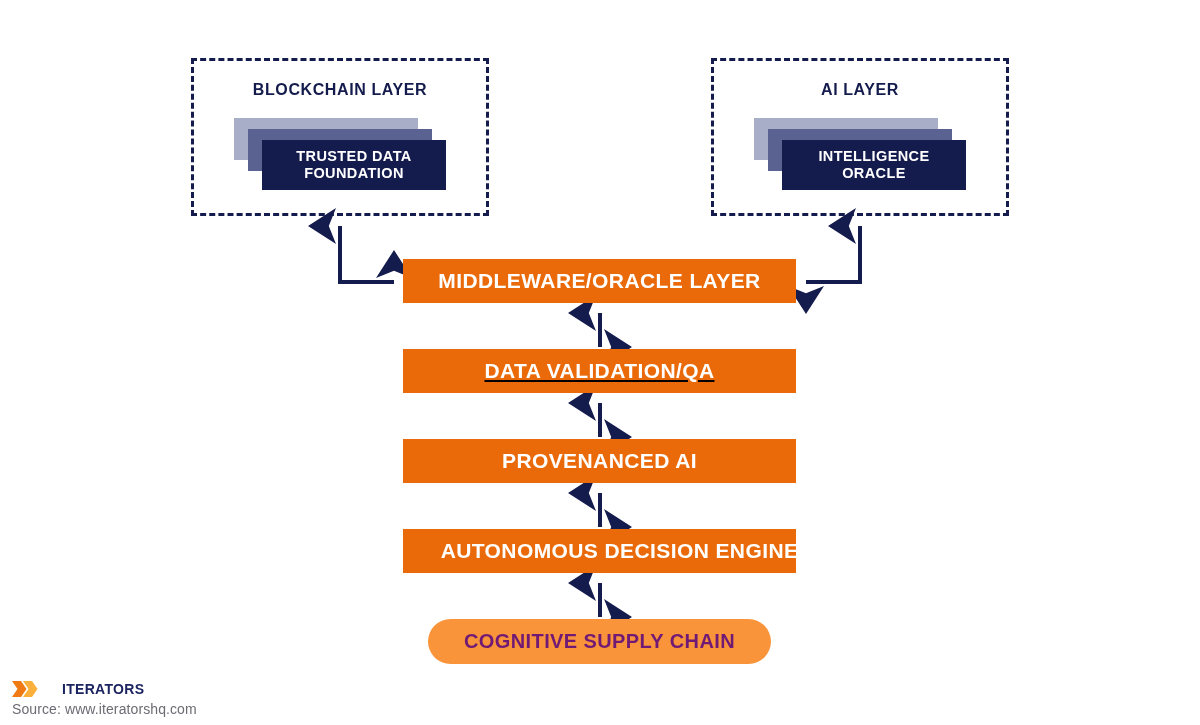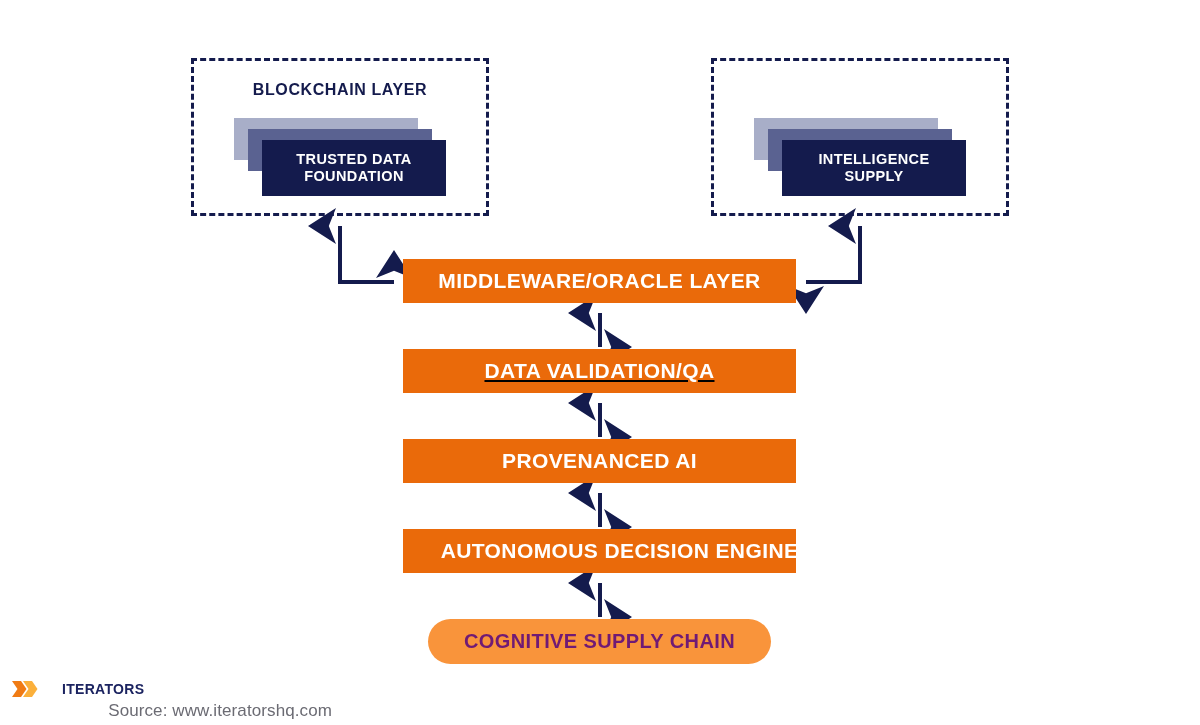--- a/index.html
+++ b/index.html
@@ -60,21 +60,21 @@
     width: 184px; height: 42px;
     background: #A8AEC8;
   }
   .card-mid {
     left: 14px; top: 11px;
     width: 184px; height: 42px;
     background: #5A6291;
   }
   .card-front {
     left: 28px; top: 22px;
-    width: 184px; height: 56px;
+    width: 184px; height: 50px;
     background: #141B4D;
     display: flex;
     align-items: center;
     justify-content: center;
     text-align: center;
   }
   .card-front span {
     color: #ffffff;
     font-size: 14.5px;
     font-weight: 700;
@@ -150,47 +150,47 @@
   }
   .logo-word {
     color: #1B2360;
     font-size: 14px;
     font-weight: 700;
     letter-spacing: 0.3px;
   }
   .source-line {
     margin-top: 2px;
     color: #6B6B73;
-    font-size: 17px;
+    font-size: 14px;
     letter-spacing: 0.1px;
-    text-align: right;
   }
 </style>
 </head>
 <body>
 
 <div class="canvas">
 
   <div class="dashed-group" id="blockchain-group">
     <div class="group-title">BLOCKCHAIN LAYER</div>
     <div class="stack">
       <div class="card card-back"></div>
       <div class="card card-mid"></div>
       <div class="card card-front">
         <span><span>TRUSTED DATA</span><br><span>FOUNDATION</span></span>
       </div>
     </div>
   </div>
 
   <div class="dashed-group" id="ai-group">
+    <div class="group-title">AI LAYER</div>
     <div class="stack">
       <div class="card card-back"></div>
       <div class="card card-mid"></div>
       <div class="card card-front">
-        <span><span>INTELLIGENCE</span><br><span>SUPPLY</span></span>
+        <span><span>INTELLIGENCE</span><br><span>ORACLE</span></span>
       </div>
     </div>
   </div>
 
   <svg class="connectors" viewBox="0 0 1200 725" width="1200" height="725">
     <defs>
       <marker id="ah-up" markerWidth="9" markerHeight="9" refX="4.5" refY="8" orient="auto-start-reverse" markerUnits="strokeWidth">
         <path d="M4.5 0 L9 7 L4.5 5.2 L0 7 Z" fill="#141B4D"></path>
       </marker>
     </defs>

